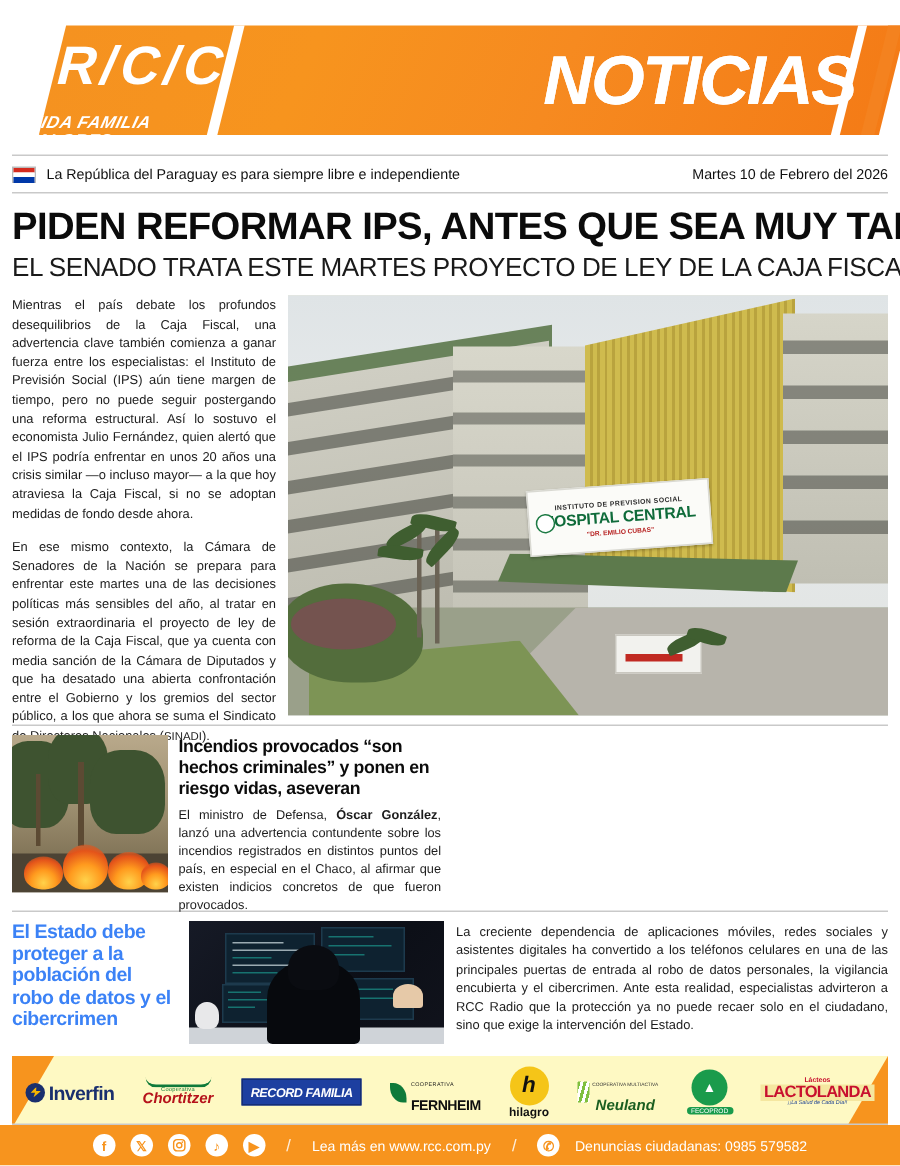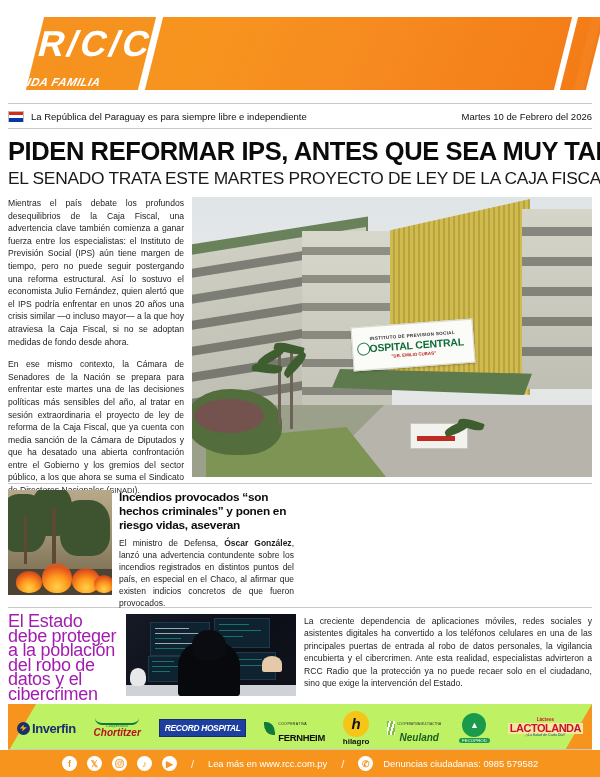--- a/index.html
+++ b/index.html
@@ -164,40 +164,40 @@
   .tom { position:absolute; border-radius:48% 48% 52% 52%;
          background:radial-gradient(circle at 34% 28%, #ff8a72 0%, #e03520 45%, #a71a10 100%); }
   .tom-box { position:absolute; left:0; bottom:10px; width:100%; height:14px; background:#6d6b66; }
   .pepper { position:absolute; right:-4px; bottom:-4px; width:54px; height:40px; background:#3f8b35; border-radius:50% 40% 45% 55%; }
   .pepper2 { position:absolute; right:18px; bottom:-10px; width:44px; height:32px; background:#59a543; border-radius:50% 45% 40% 50%; }
 
   
   .cyber-row { display:flex; gap:8px; padding:6px 8px 0 8px; height:88px; }
   .cyber-head {
     width:110px; flex:0 0 110px;
-    font-size:18px; font-weight:normal; line-height:14.6px; color:#a21caf; letter-spacing:-0.3px;
+    font-size:13px; font-weight:bold; line-height:14.6px; color:#3b82f6; letter-spacing:-0.3px;
   }
   .cyber-photo { width:170px; flex:0 0 170px; position:relative; overflow:hidden; background:#0d1117; }
   .cy-room { position:absolute; inset:0; background:linear-gradient(135deg,#161a26 0%,#0c0f17 60%,#11131c 100%); }
   .cy-mon { position:absolute; background:#0e2230; border:1px solid #1d3a4d; }
   .cy-code { position:absolute; background:#1fb6a6; opacity:.55; height:1.4px; }
   .cy-code.w { background:#d7e6ea; opacity:.7; }
   .cy-person { position:absolute; left:52px; bottom:0; width:62px; height:56px; background:#07090d; border-radius:46% 46% 6% 6%; }
   .cy-hood { position:absolute; left:66px; bottom:36px; width:34px; height:30px; background:#0a0c11; border-radius:50% 50% 34% 34%; }
   .cy-lamp { position:absolute; right:14px; bottom:24px; width:20px; height:16px; background:#e6c9a8; border-radius:50% 50% 12% 12%; }
   .cy-desk { position:absolute; left:0; bottom:0; width:100%; height:11px; background:#cfd3d8; }
   .cy-skull { position:absolute; left:4px; bottom:10px; width:16px; height:18px; background:#e8e8ea; border-radius:48% 48% 34% 34%; }
   .cyber-body {
     flex:1; font-size:8.6px; line-height:12.4px; color:#1c1c1c; text-align:justify; padding-top:1px;
   }
 
   
   .sponsors {
     position:relative; margin:8px 8px 0 8px; height:48px;
-    background:#bef264; display:flex; align-items:center; justify-content:space-around;
+    background:#fef9c3; display:flex; align-items:center; justify-content:space-around;
     overflow:hidden;
   }
   .sp-corner-l { position:absolute; left:0; top:0; width:28px; height:48px; background:#f7941e;
                  clip-path: polygon(0 0, 100% 0, 0 100%); }
   .sp-corner-r { position:absolute; right:0; top:0; width:28px; height:48px; background:#f7941e;
                  clip-path: polygon(100% 0, 100% 100%, 0 100%); }
   .logo { display:flex; align-items:center; justify-content:center; z-index:2; }
   .lg-inverfin { color:#1a2f6e; font-weight:bold; font-size:13px; letter-spacing:-0.4px; display:flex; align-items:center; gap:2px; }
   .lg-dot { width:13px; height:13px; border-radius:50%; background:#1a2f6e; position:relative; }
   .lg-dot::after { content:""; position:absolute; left:3px; top:3px; width:7px; height:7px; background:#f7b500;
@@ -259,20 +259,21 @@
 
     <div class="mh-rcc">
       <span>R</span>
       <span class="mh-slash">/</span>
       <span>C</span>
       <span class="mh-slash">/</span>
       <span>C</span>
     </div>
 
     <div class="mh-tagline">VIDA FAMILIA VALORES</div>
+    <div class="mh-noticias">NOTICIAS</div>
     <div class="mh-tail"></div>
   </div>
 
   <div class="slogan-bar">
     <div class="flag">
       <i class="r"></i>
         <i class="w"></i>
         <i class="b"></i>
     </div>
     <div class="slogan-text">La República del Paraguay es para siempre libre e independiente</div>
@@ -450,21 +451,21 @@
 
     <div class="logo">
       <div class="lg-chort">
         <div class="arc"></div>
         <div class="t">Cooperativa</div>
         <div class="b">Chortitzer</div>
       </div>
     </div>
 
     <div class="logo">
-      <div class="lg-record">RECORD HOSPITAL</div>
+      <div class="lg-record">RECORD FAMILIA</div>
     </div>
 
     <div class="logo">
       <div class="lg-fern">
         <span class="leaf"></span>
         <span class="tx">
           <span class="a">COOPERATIVA</span><br>
           <span class="b">FERNHEIM</span>
         </span>
       </div>

